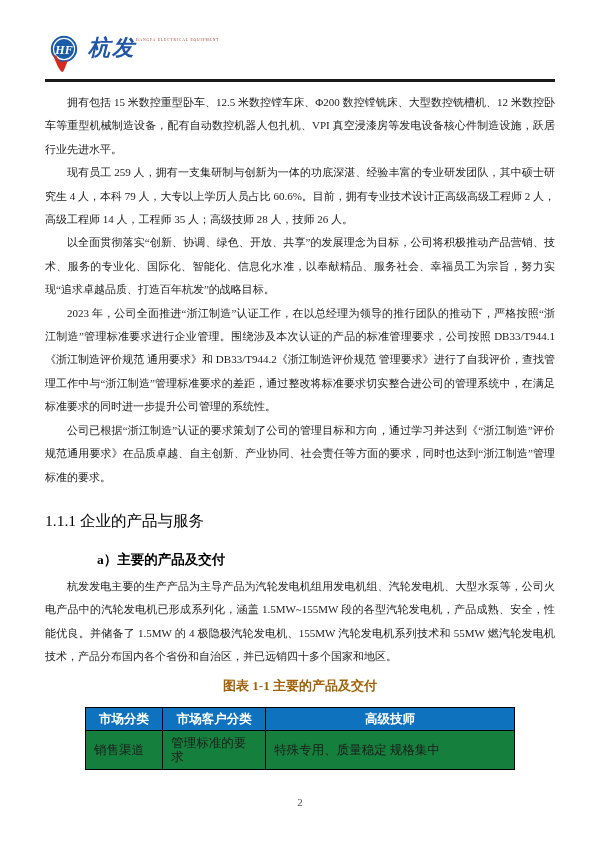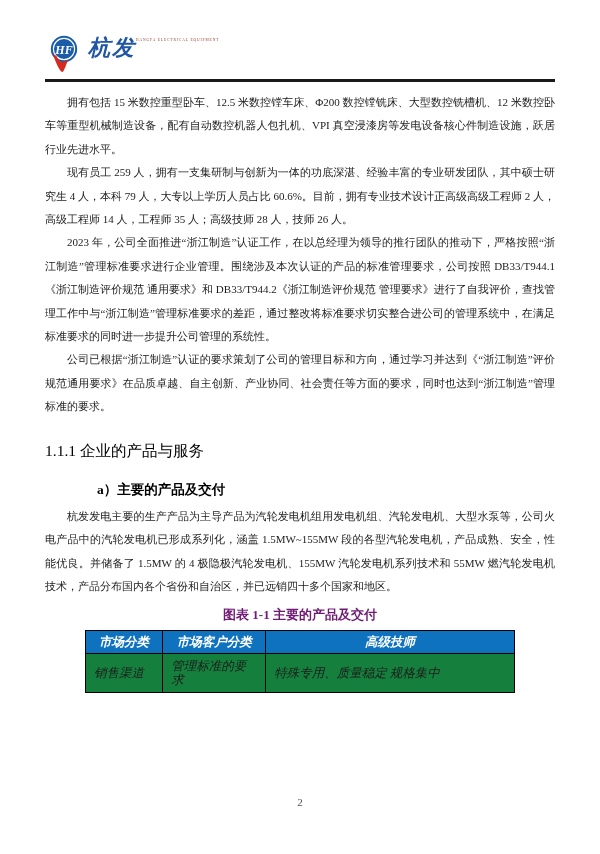--- a/index.html
+++ b/index.html
@@ -32,26 +32,25 @@
   .content { margin-top:9px; }
   .para {
     font-size:11px; line-height:23.4px;
     text-indent:2em; text-align:justify;
     color:#1c1c1c;
   }
   .sec-heading { margin-top:22px; font-size:15.5px; font-weight:normal; color:#000; }
   .sub-heading { margin-top:19px; margin-left:52px; font-size:13.5px; font-weight:bold; color:#000; }
   .para-after-sub { margin-top:6px; }
   
-  .tbl-caption { margin-top:8px; text-align:center; font-size:13px; font-weight:bold; color:#701a75; }
+  .tbl-caption { margin-top:8px; text-align:center; font-size:13px; font-weight:bold; color:#a16207; }
   table.data {
-    width:430px; margin:6px auto 0 auto;
+    width:430px; margin:12px auto 0 auto;
     border-collapse:collapse;
     font-size:12.5px;
-    font-style:italic;
   }
   table.data th {
     background:#0e72be; color:#ffffff; font-weight:bold;
     border:1.5px solid #000; padding:4px 6px; text-align:center;
     line-height:14px;
   }
   table.data td {
     border:1.5px solid #000; padding:5px 8px; text-align:left;
     color:#1c1c1c; line-height:14px; background:#15803d;
   }
@@ -81,20 +80,21 @@
         <span class="logo-brand">杭发</span>
         <span class="logo-sub">HANGFA ELECTRICAL EQUIPMENT</span>
       </span>
     </div>
   </div>
   <div class="hdr-rule"></div>
 
   <div class="content">
     <p class="para">拥有包括 15 米数控重型卧车、12.5 米数控镗车床、Φ200 数控镗铣床、大型数控铣槽机、12 米数控卧车等重型机械制造设备，配有自动数控机器人包扎机、VPI 真空浸漆房等发电设备核心件制造设施，跃居行业先进水平。</p>
     <p class="para">现有员工 259 人，拥有一支集研制与创新为一体的功底深湛、经验丰富的专业研发团队，其中硕士研究生 4 人，本科 79 人，大专以上学历人员占比 60.6%。目前，拥有专业技术设计正高级高级工程师 2 人，高级工程师 14 人，工程师 35 人；高级技师 28 人，技师 26 人。</p>
+    <p class="para">以全面贯彻落实“创新、协调、绿色、开放、共享”的发展理念为目标，公司将积极推动产品营销、技术、服务的专业化、国际化、智能化、信息化水准，以奉献精品、服务社会、幸福员工为宗旨，努力实现“追求卓越品质、打造百年杭发”的战略目标。</p>
     <p class="para">2023 年，公司全面推进“浙江制造”认证工作，在以总经理为领导的推行团队的推动下，严格按照“浙江制造”管理标准要求进行企业管理。围绕涉及本次认证的产品的标准管理要求，公司按照 DB33/T944.1《浙江制造评价规范 通用要求》和 DB33/T944.2《浙江制造评价规范 管理要求》进行了自我评价，查找管理工作中与“浙江制造”管理标准要求的差距，通过整改将标准要求切实整合进公司的管理系统中，在满足标准要求的同时进一步提升公司管理的系统性。</p>
     <p class="para">公司已根据“浙江制造”认证的要求策划了公司的管理目标和方向，通过学习并达到《“浙江制造”评价规范通用要求》在品质卓越、自主创新、产业协同、社会责任等方面的要求，同时也达到“浙江制造”管理标准的要求。</p>
 
     <h2 class="sec-heading">1.1.1 企业的产品与服务</h2>
     <h3 class="sub-heading">a）主要的产品及交付</h3>
 
     <p class="para para-after-sub">杭发发电主要的生产产品为主导产品为汽轮发电机组用发电机组、汽轮发电机、大型水泵等，公司火电产品中的汽轮发电机已形成系列化，涵盖 1.5MW~155MW 段的各型汽轮发电机，产品成熟、安全，性能优良。并储备了 1.5MW 的 4 极隐极汽轮发电机、155MW 汽轮发电机系列技术和 55MW 燃汽轮发电机技术，产品分布国内各个省份和自治区，并已远销四十多个国家和地区。</p>
 
     <div class="tbl-caption">图表 1-1 主要的产品及交付</div>
 

